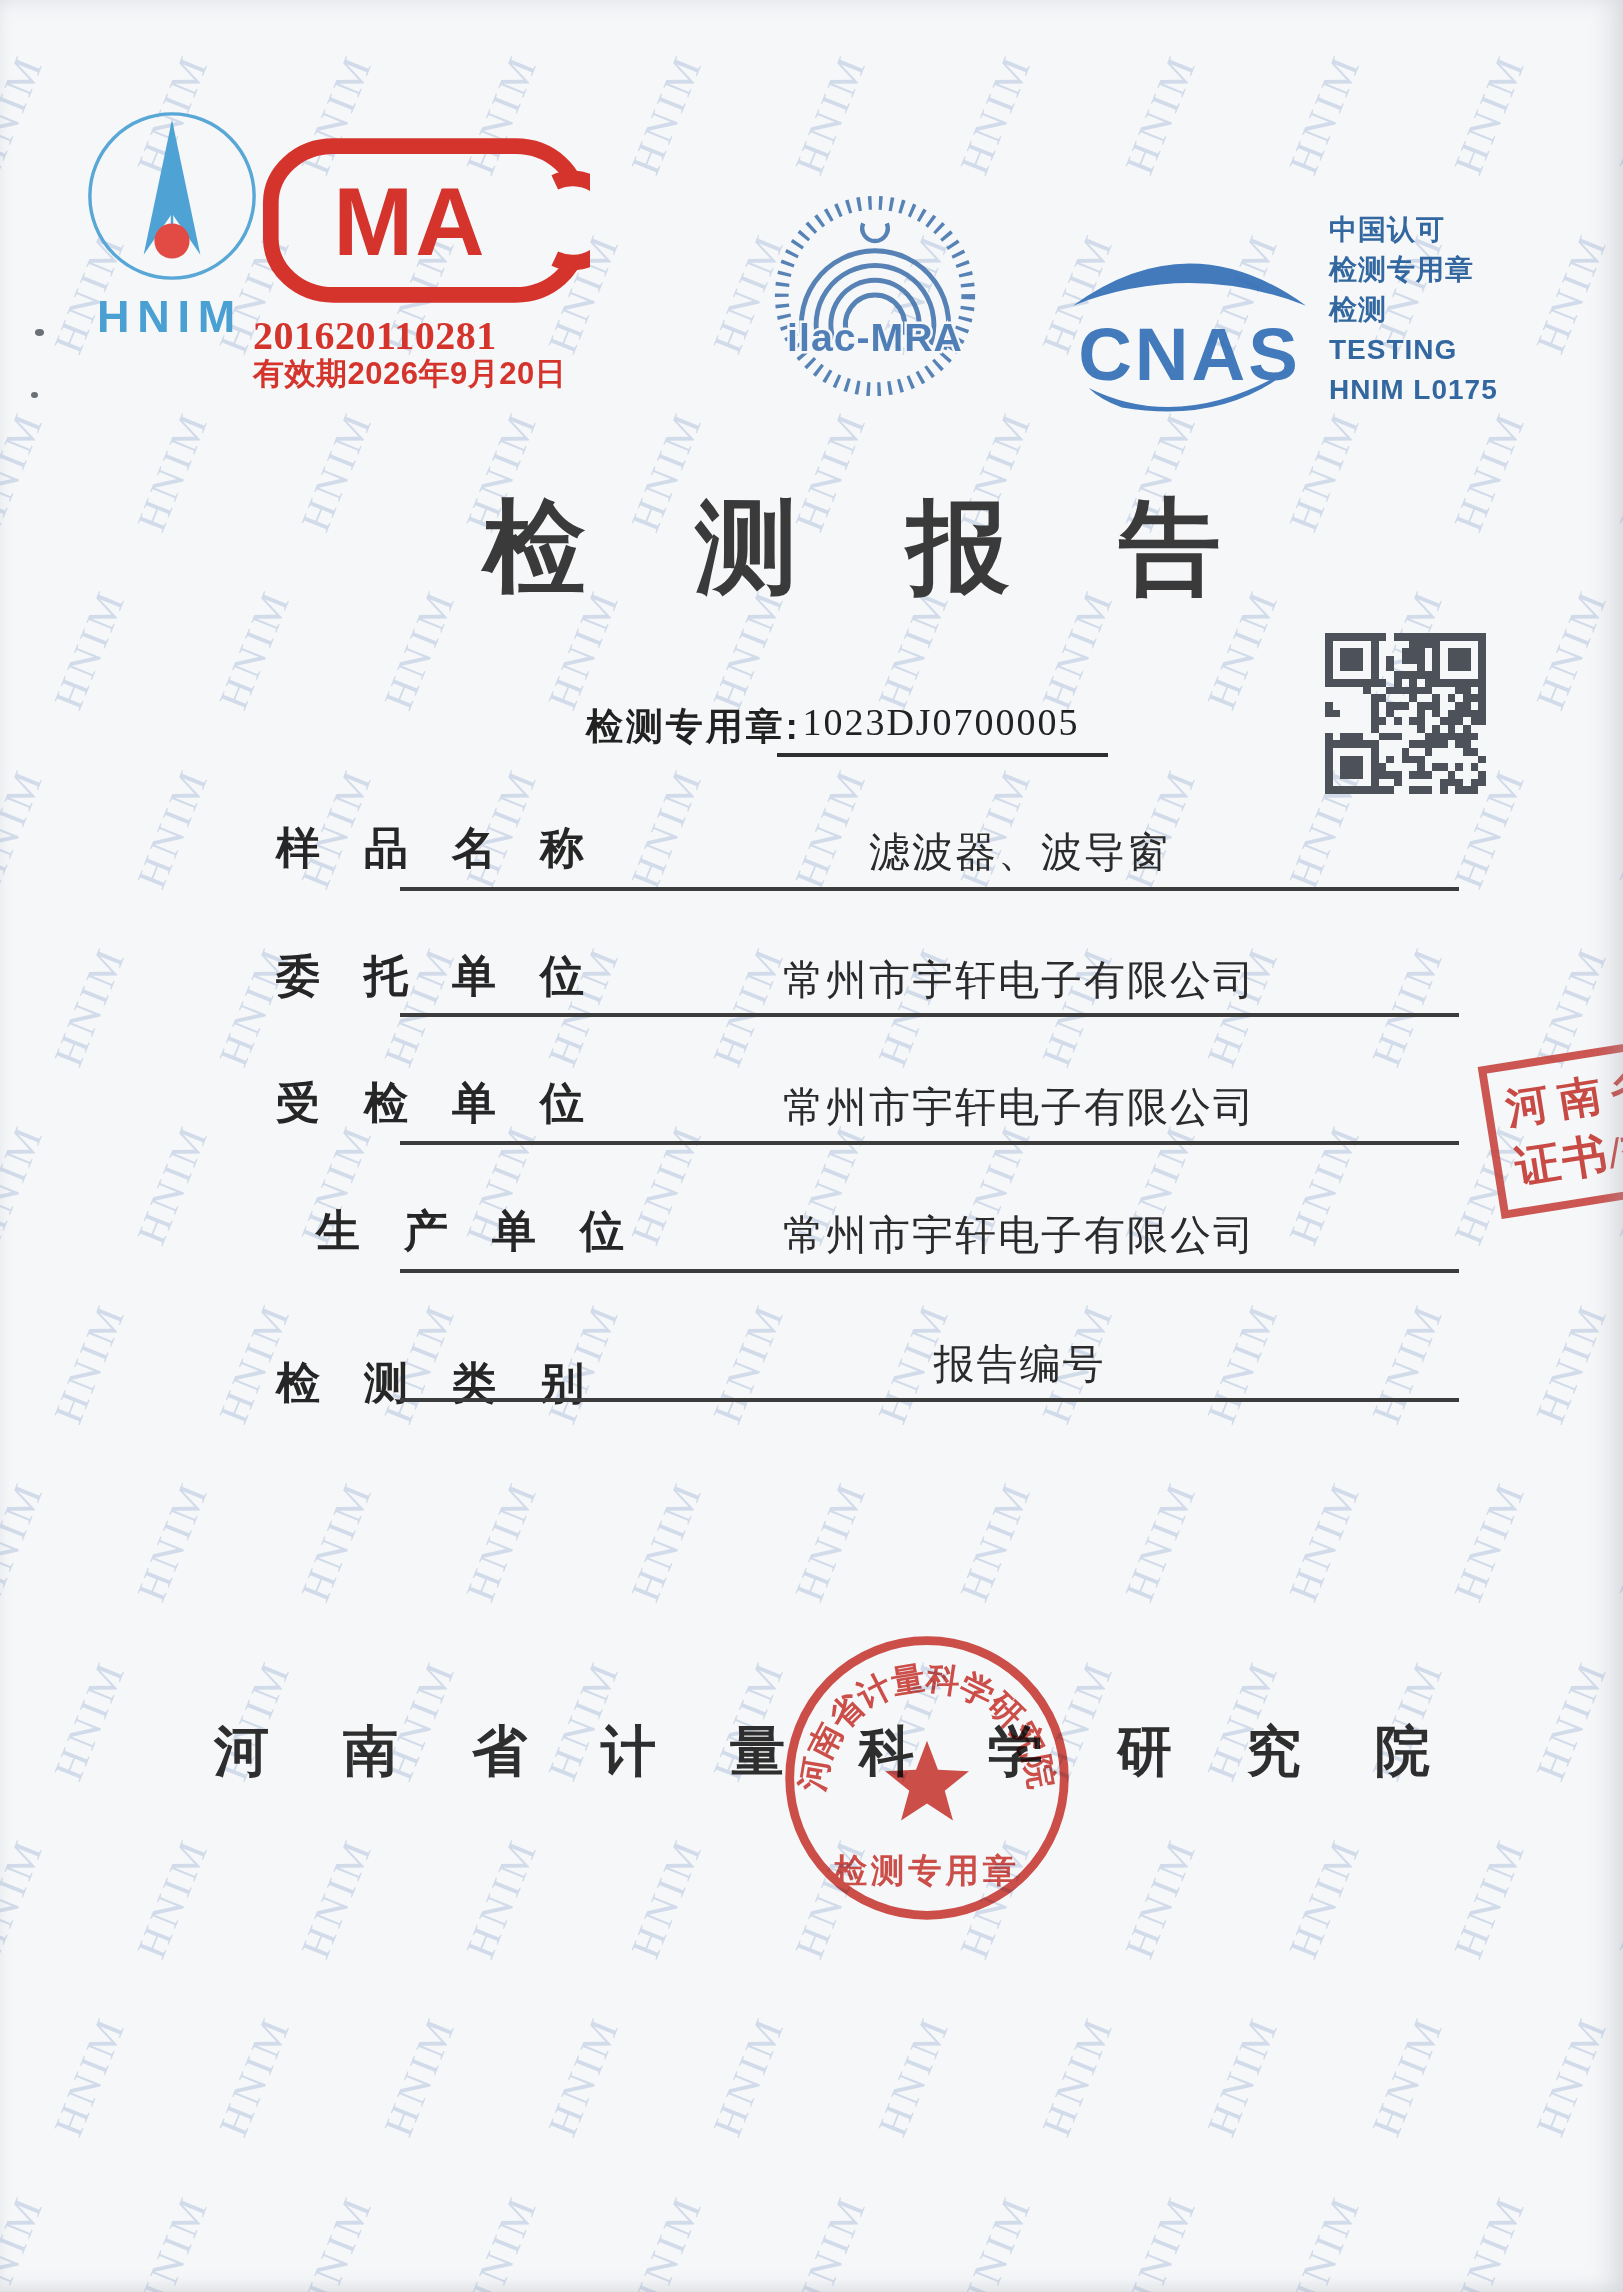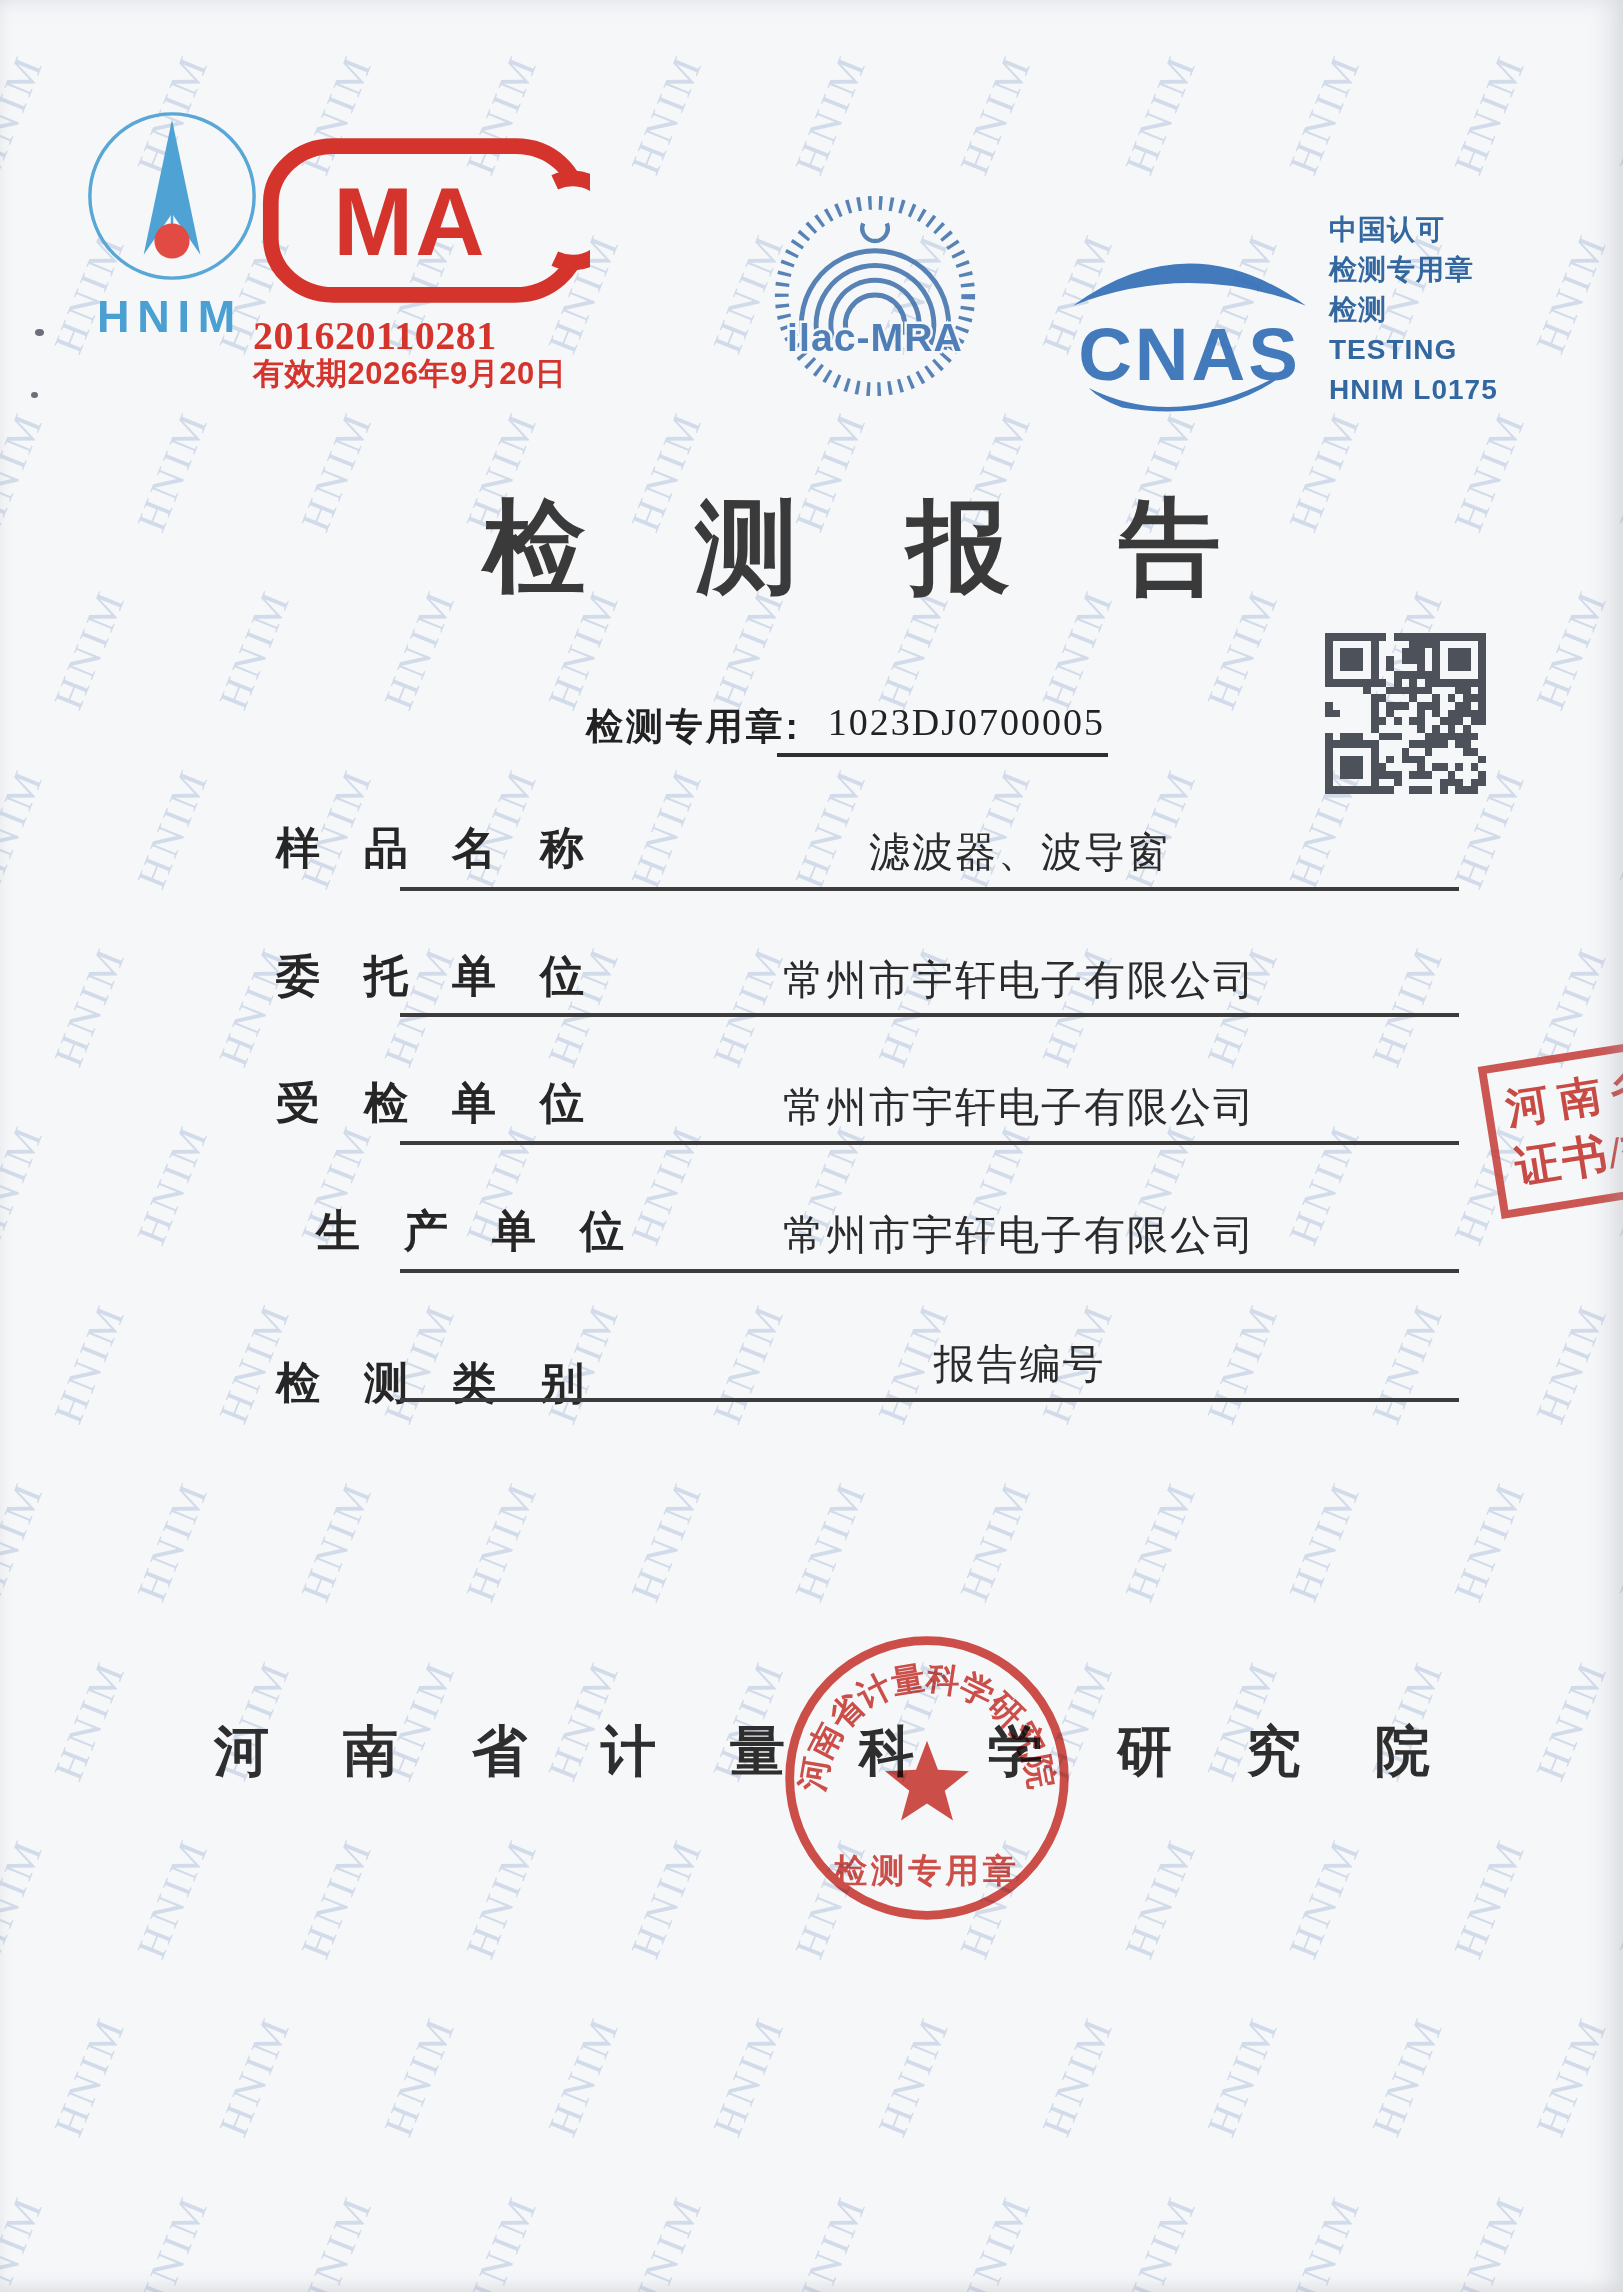--- a/index.html
+++ b/index.html
@@ -20,21 +20,21 @@
     color:#4aa0d2;letter-spacing:7.8px;}
   .cma-num{left:253px;top:312px;font-size:40px;font-weight:bold;color:#d4342c;letter-spacing:0.5px;
     font-family:"Liberation Serif",serif;}
   .cma-valid{left:253px;top:353px;font-size:31px;font-weight:bold;color:#d4342c;letter-spacing:0.5px;}
   .accred{left:1329px;top:210px;line-height:40px;font-size:28px;font-weight:bold;color:#33679f;letter-spacing:1px;}
   
   .doc-title{left:8px;top:480px;width:1623px;padding-left:69px;box-sizing:border-box;text-align:center;
     font-size:102px;font-weight:bold;color:#3a3a3a;letter-spacing:3.9px;white-space:nowrap;}
   
   .repno-label{left:586px;top:702px;font-size:37px;font-weight:bold;color:#222;letter-spacing:2.9px;}
-  .repno-value{left:777px;top:700px;width:328px;text-align:right;font-size:38px;color:#222;
+  .repno-value{left:777px;top:700px;width:328px;text-align:center;font-size:38px;color:#222;
     font-family:"Liberation Serif",serif;letter-spacing:2px;}
   .repno-line{left:777px;top:753px;width:331px;height:3.9px;background:#2f2f2f;}
   
   #qr{left:1325px;top:633px;width:161px;height:161px;display:grid;
     grid-template-columns:repeat(21,1fr);grid-template-rows:repeat(21,1fr);}
   #qr div{width:100%;height:100%;}
   #qr .on{background:#4d525a;}
   
   .f-label{left:276px;font-size:44px;font-weight:bold;color:#262626;white-space:nowrap;}
   .f-value{left:588px;width:863px;text-align:center;font-size:41px;color:#2b2b2b;

